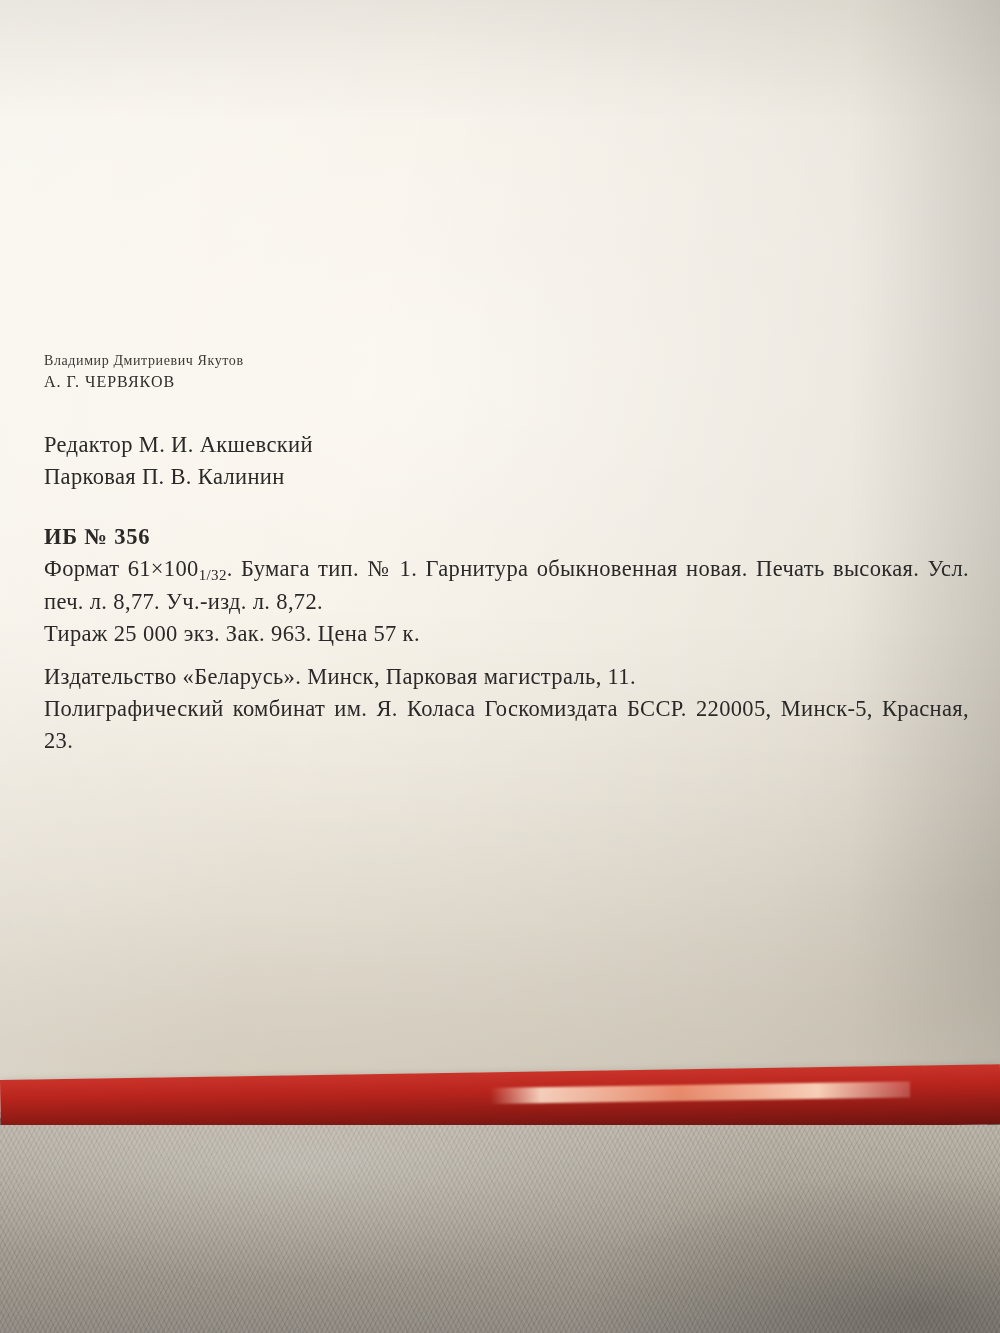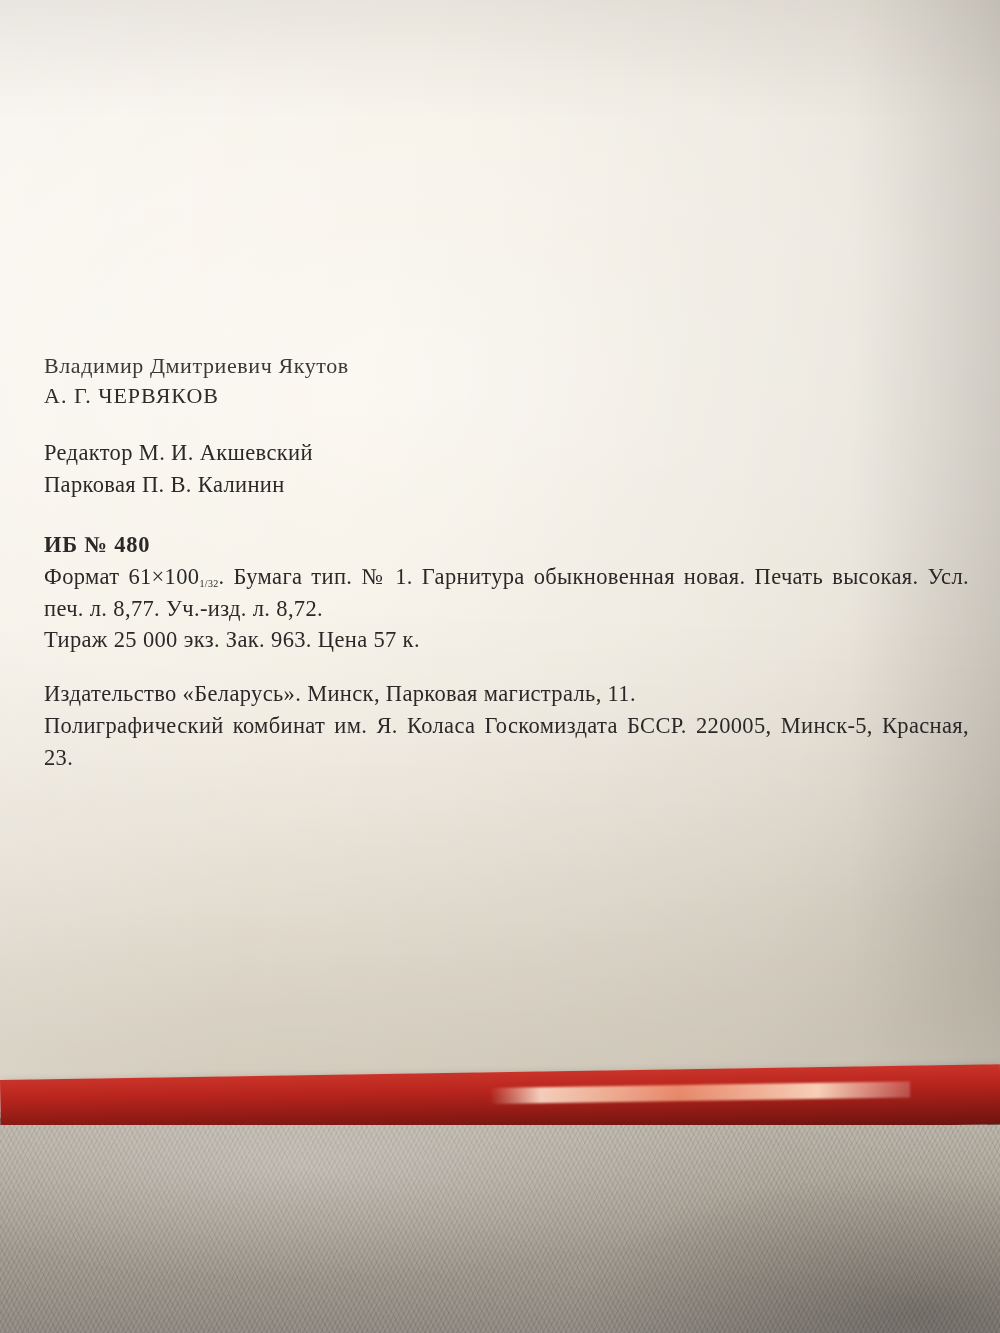--- a/index.html
+++ b/index.html
@@ -97,55 +97,55 @@
 
   
   .imprint {
     position: absolute;
     left: 44px;
     top: 352px;
     width: 930px;
     color: #2b2a28;
   }
   .author-line {
-    font-size: 22px;
+    font-size: 14px;
     letter-spacing: 0.6px;
     line-height: 1.28;
     color: #3a3835;
   }
   .title-line {
-    font-size: 22px;
+    font-size: 16px;
     letter-spacing: 1.0px;
     line-height: 1.30;
     margin-top: 2px;
     color: #2e2c29;
   }
   .grp {
-    margin-top: 26px;
+    margin-top: 36px;
   }
   .grp2 { margin-top: 28px; }
-  .grp3 { margin-top: 22px; }
+  .grp3 { margin-top: 12px; }
   .row {
     font-size: 22.5px;
     line-height: 1.42;
     letter-spacing: 0.35px;
     color: #2a2927;
     white-space: nowrap;
   }
   .row.just {
     white-space: normal;
     text-align: justify;
     width: 925px;
   }
   .row.bold {
     font-weight: 700;
     letter-spacing: 0.8px;
   }
   .frac {
-    font-size: 10px;
+    font-size: 15px;
     vertical-align: -0.25em;
   }
 
   
   .focus-blur{
     position:absolute; left:0; top:900px; width:1000px; height:195px;
     background:linear-gradient(180deg, rgba(236,229,216,0.0), rgba(222,214,200,0.35));
     pointer-events:none;
   }
 </style>
@@ -162,21 +162,21 @@
 
     <div class="author-line">Владимир Дмитриевич Якутов</div>
     <div class="title-line">А. Г. ЧЕРВЯКОВ</div>
 
     <div class="grp">
       <div class="row">Редактор М. И. Акшевский</div>
       <div class="row">Парковая П. В. Калинин</div>
     </div>
 
     <div class="grp2">
-      <div class="row bold">ИБ № 480</div>
+      <div class="row bold">ИБ № 356</div>
       <div class="row just"><span>Формат 61×100</span><span class="frac">1/32</span><span>. Бумага тип. № 1. Гарнитура обыкновенная новая. Печать высокая. Усл. печ. л. 8,77. Уч.-изд. л. 8,72.</span></div>
       <div class="row just">Тираж 25 000 экз. Зак. 963. Цена 57 к.</div>
     </div>
 
     <div class="grp3">
       <div class="row just">Издательство «Беларусь». Минск, Парковая магистраль, 11.</div>
       <div class="row just">Полиграфический комбинат им. Я. Коласа Госкомиздата БССР. 220005, Минск-5, Красная, 23.</div>
     </div>
 
   </div>

